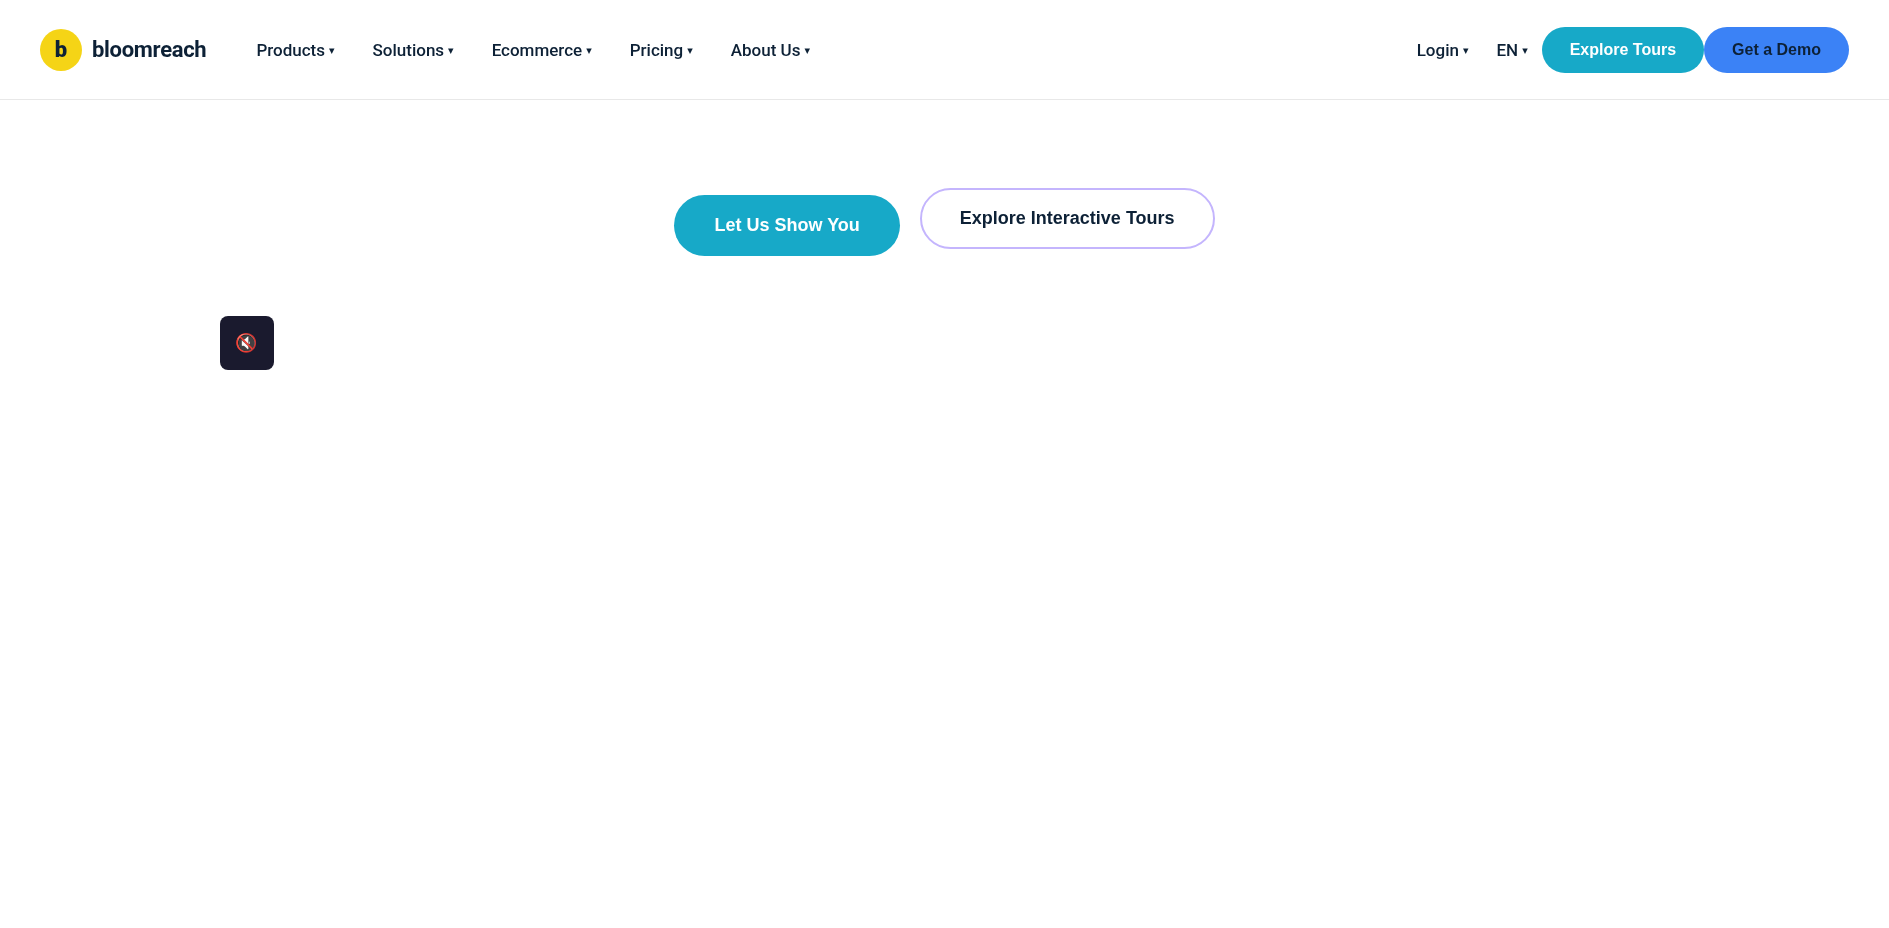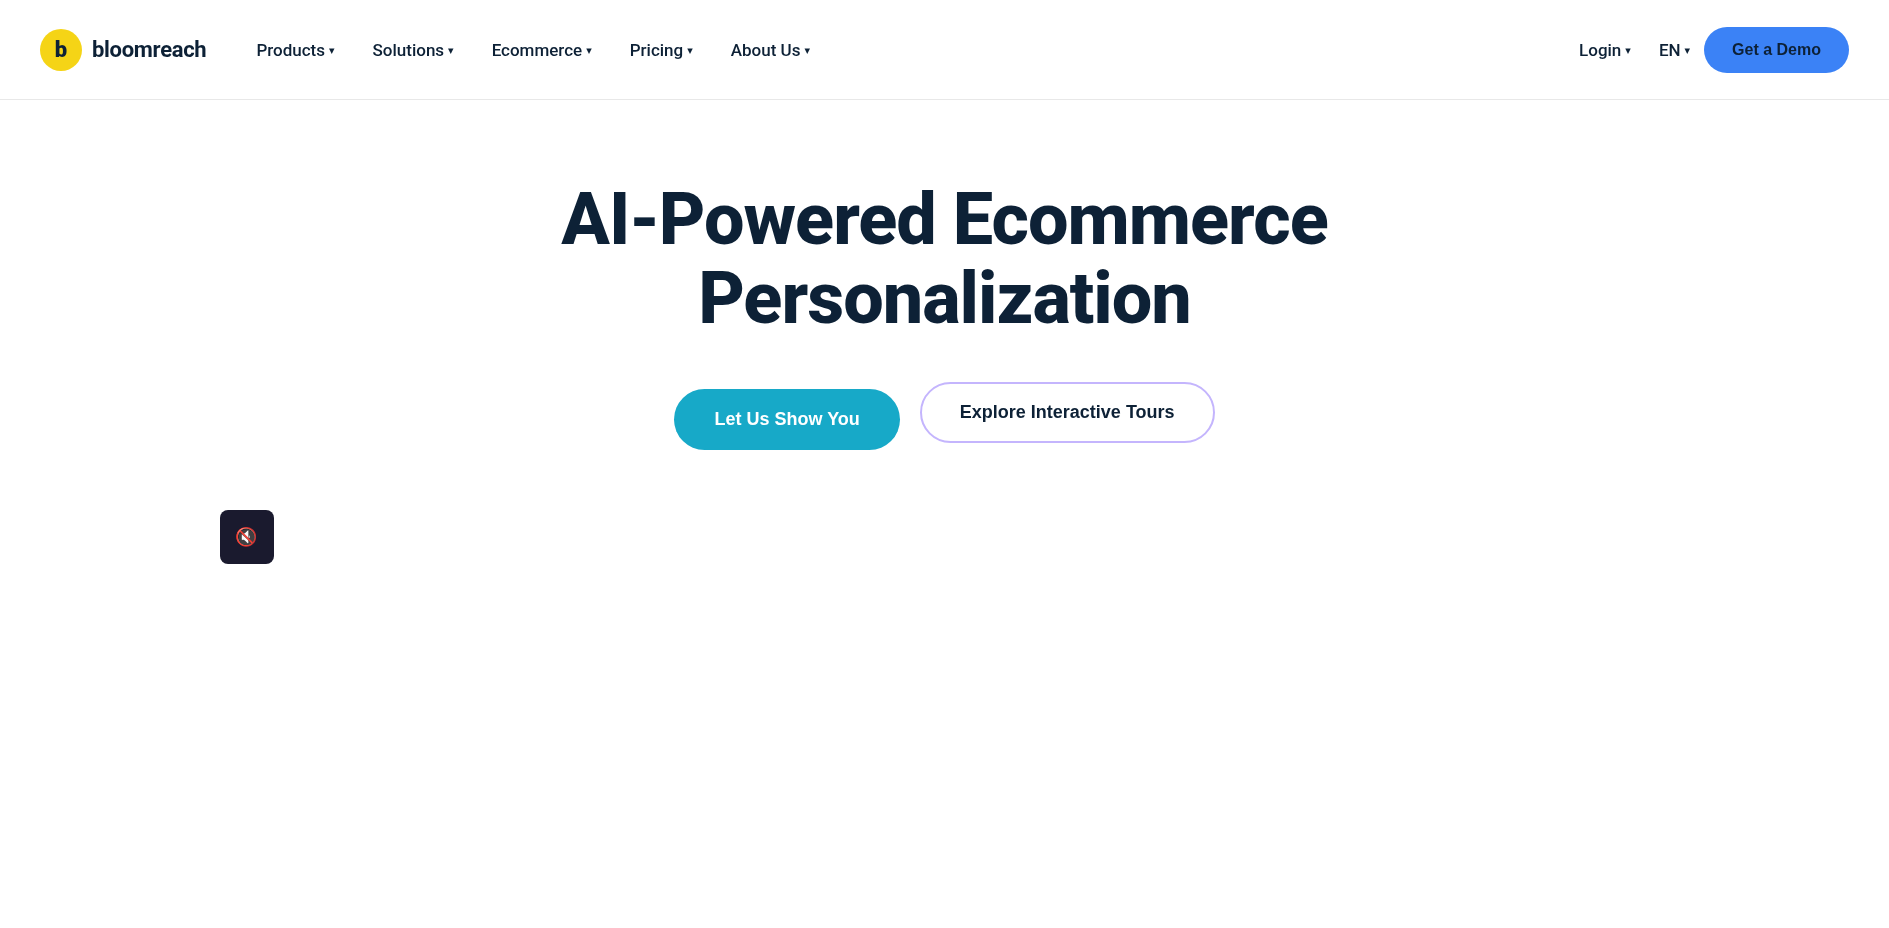--- a/index.html
+++ b/index.html
@@ -235,26 +235,26 @@
 
   <div class="nav-right">
     <div class="nav-item">
       <span>Login</span>
       <span class="chevron">▾</span>
     </div>
     <div class="nav-item">
       <span>EN</span>
       <span class="chevron">▾</span>
     </div>
+    <button class="btn-explore-tours">Explore Tours</button>
     <button class="btn-get-demo">Get a Demo</button>
   </div>
 </header>
 
 <main>
-  <h1 class="hero-title">AI-Powered Ecommerce Personalization</h1>
 
   <div class="hero-buttons">
     <button class="btn-show-you">Let Us Show You</button>
     <button class="btn-interactive-tours">Explore Interactive Tours</button>
   </div>
 
   <div class="mute-button-wrap">
     <button class="mute-btn" title="Toggle mute">
       <span class="mute-icon">🔇</span>
     </button>

